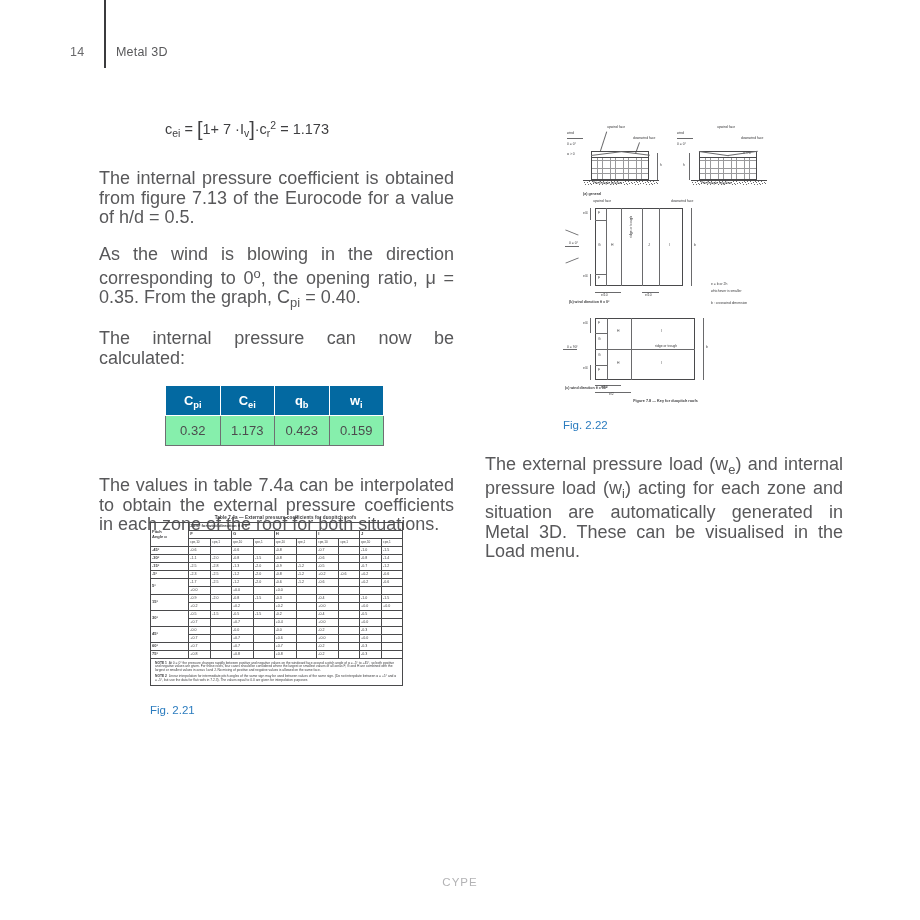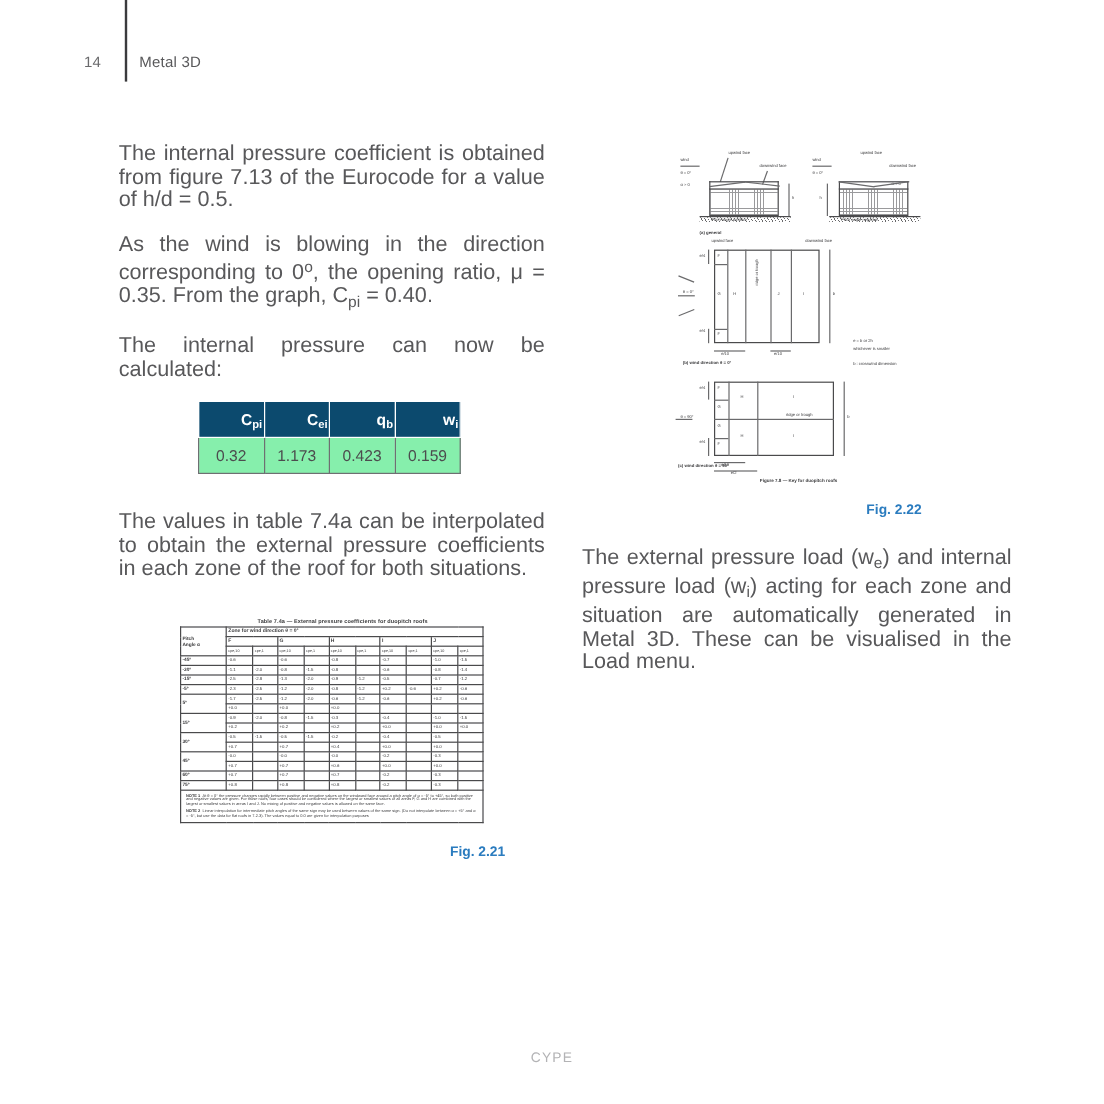--- a/index.html
+++ b/index.html
@@ -88,43 +88,43 @@
   .mini-table-wrap {
     padding-left: 66px;
     margin-bottom: 30px;
   }
   table.mini {
     border-collapse: collapse;
     table-layout: fixed;
     width: 219px;
   }
   table.mini th {
-    background: #0c4a6e;
+    background: #0369a1;
     color: #ffffff;
     font-size: 13px;
     font-weight: bold;
     height: 27px;
     border: 1px solid #ffffff;
-    text-align: right;
+    text-align: center;
   }
   table.mini td {
     background: #86efac;
     color: #4c4c4e;
     font-size: 13px;
     height: 27px;
     border: 1px solid #6e6f72;
     text-align: center;
   }
 
   
   .fig-caption {
     color: #2b7cbf;
     font-size: 11.5px;
-    font-weight: bold;
-    text-align: right;
+    font-weight: normal;
+    text-align: left;
   }
 
   
   .fig221 {
     position: absolute;
     left: 150px;
     top: 515px;
     width: 271px;
   }
   .t74-title {
@@ -225,20 +225,26 @@
 </style>
 </head>
 <body>
 
 <div class="top-rule"></div>
 <div class="page-number">14</div>
 <div class="header-title">Metal 3D</div>
 
 <div class="col-left">
 
+  <div class="equation eq1">
+    <span>c</span><sub>ei</sub>
+    <span>=</span>
+    <span class="bigbr">[</span><span>1+ 7 ·I</span><sub>v</sub><span class="bigbr">]</span><span>·c</span><sub>r</sub><sup>2</sup>
+    <span>= 1.173</span>
+  </div>
 
   <p class="body-text">The internal pressure coefficient is obtained from figure 7.13 of the Eurocode for a value of h/d = 0.5.</p>
 
   <p class="body-text"><span>As the wind is blowing in the direction corresponding to 0</span><sup>o</sup><span>, the opening ratio, μ = 0.35. From the graph, C</span><sub>pi</sub><span> = 0.40.</span></p>
 
   <p class="body-text nj">The internal pressure can now be calculated:</p>
 
 
   <div class="mini-table-wrap">
     <table class="mini">

